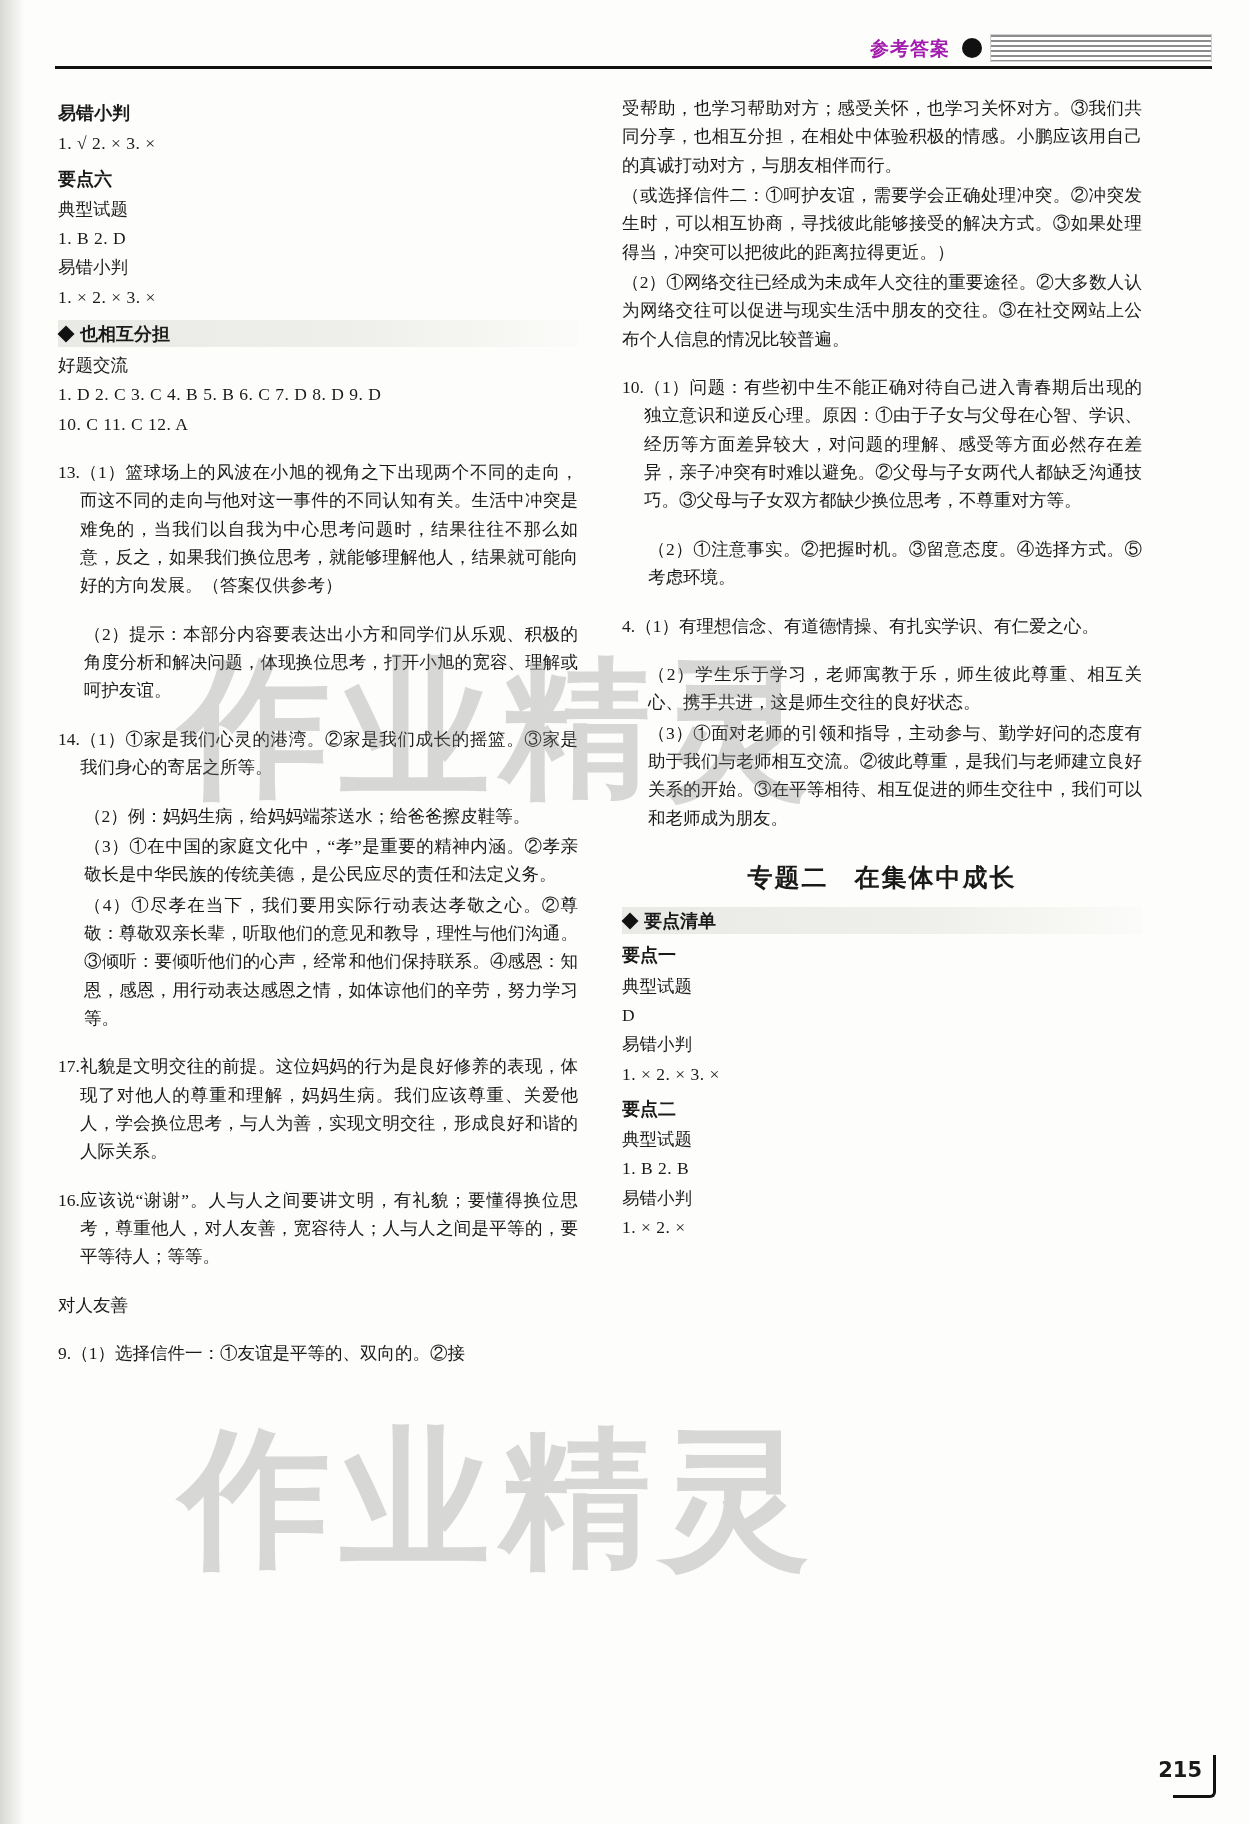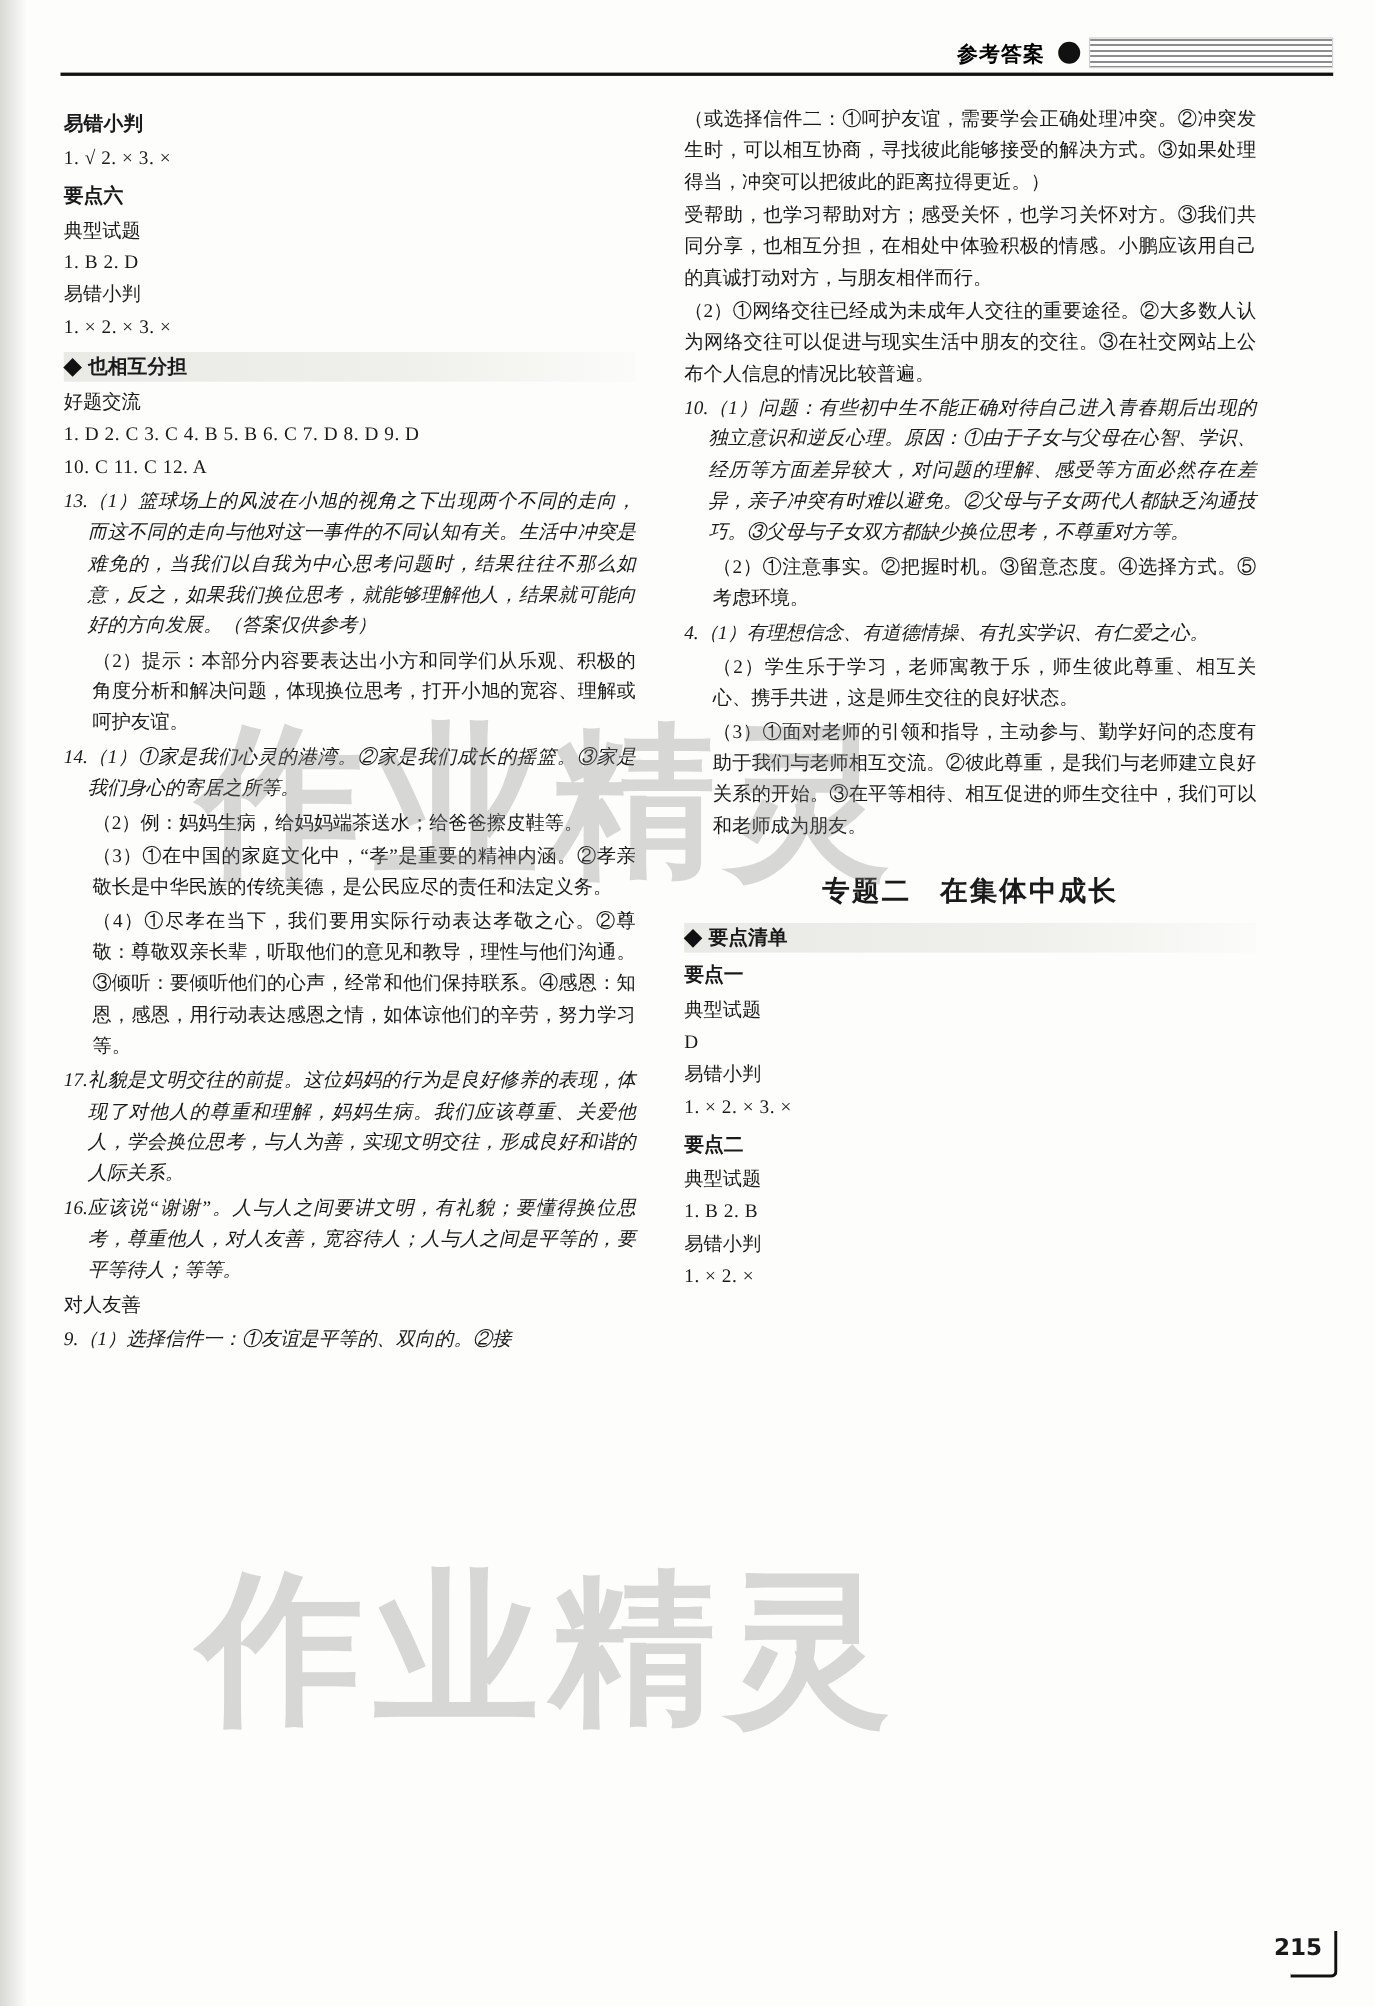--- a/index.html
+++ b/index.html
@@ -24,21 +24,21 @@
   .header-rule{
     position:absolute;
     left:55px;right:38px;top:66px;
     height:3px;background:#111;
   }
   .header-title{
     position:absolute;
     right:300px;top:36px;
     font-size:19px;font-weight:bold;
     letter-spacing:1px;
-    color:#000000;
+    color:#a21caf;
   }
   .header-dot{
     position:absolute;
     right:268px;top:38px;
     width:20px;height:20px;border-radius:50%;
     background:#111;
   }
   .header-bars{
     position:absolute;
     right:38px;top:34px;
@@ -79,22 +79,21 @@
     transform:rotate(45deg);
     margin:0 8px 0 2px;
   }
   .banner .btxt{
     font-weight:bold;font-size:18px;
     font-family:"DejaVu Sans", sans-serif;
   }
   
   .item{
     display:flex;
-    margin:3px 0;
-    font-style:italic;
+    margin:20px 0;
   }
   .item .num{
     flex:0 0 auto;
     white-space:nowrap;
   }
   .item .body{
     flex:1 1 auto;
     text-align:justify;
   }
   .sub{
@@ -205,22 +204,22 @@
         <span class="num">16.</span>
         <span class="body">应该说“谢谢”。人与人之间要讲文明，有礼貌；要懂得换位思考，尊重他人，对人友善，宽容待人；人与人之间是平等的，要平等待人；等等。</span>
       </div>
       <p class="plain">对人友善</p>
       <div class="item">
         <span class="num">9.</span>
         <span class="body">（1）选择信件一：①友谊是平等的、双向的。②接</span>
       </div>
     </div>
   <div class="col col-right" id="col-right">
+      <p class="sub0">受帮助，也学习帮助对方；感受关怀，也学习关怀对方。③我们共同分享，也相互分担，在相处中体验积极的情感。小鹏应该用自己的真诚打动对方，与朋友相伴而行。</p>
       <p class="sub0">（或选择信件二：①呵护友谊，需要学会正确处理冲突。②冲突发生时，可以相互协商，寻找彼此能够接受的解决方式。③如果处理得当，冲突可以把彼此的距离拉得更近。）</p>
-      <p class="sub0">受帮助，也学习帮助对方；感受关怀，也学习关怀对方。③我们共同分享，也相互分担，在相处中体验积极的情感。小鹏应该用自己的真诚打动对方，与朋友相伴而行。</p>
       <p class="sub0">（2）①网络交往已经成为未成年人交往的重要途径。②大多数人认为网络交往可以促进与现实生活中朋友的交往。③在社交网站上公布个人信息的情况比较普遍。</p>
       <div class="item">
         <span class="num">10.</span>
         <span class="body">（1）问题：有些初中生不能正确对待自己进入青春期后出现的独立意识和逆反心理。原因：①由于子女与父母在心智、学识、经历等方面差异较大，对问题的理解、感受等方面必然存在差异，亲子冲突有时难以避免。②父母与子女两代人都缺乏沟通技巧。③父母与子女双方都缺少换位思考，不尊重对方等。</span>
       </div>
       <p class="sub">（2）①注意事实。②把握时机。③留意态度。④选择方式。⑤考虑环境。</p>
       <div class="item">
         <span class="num">4.</span>
         <span class="body">（1）有理想信念、有道德情操、有扎实学识、有仁爱之心。</span>
       </div>

